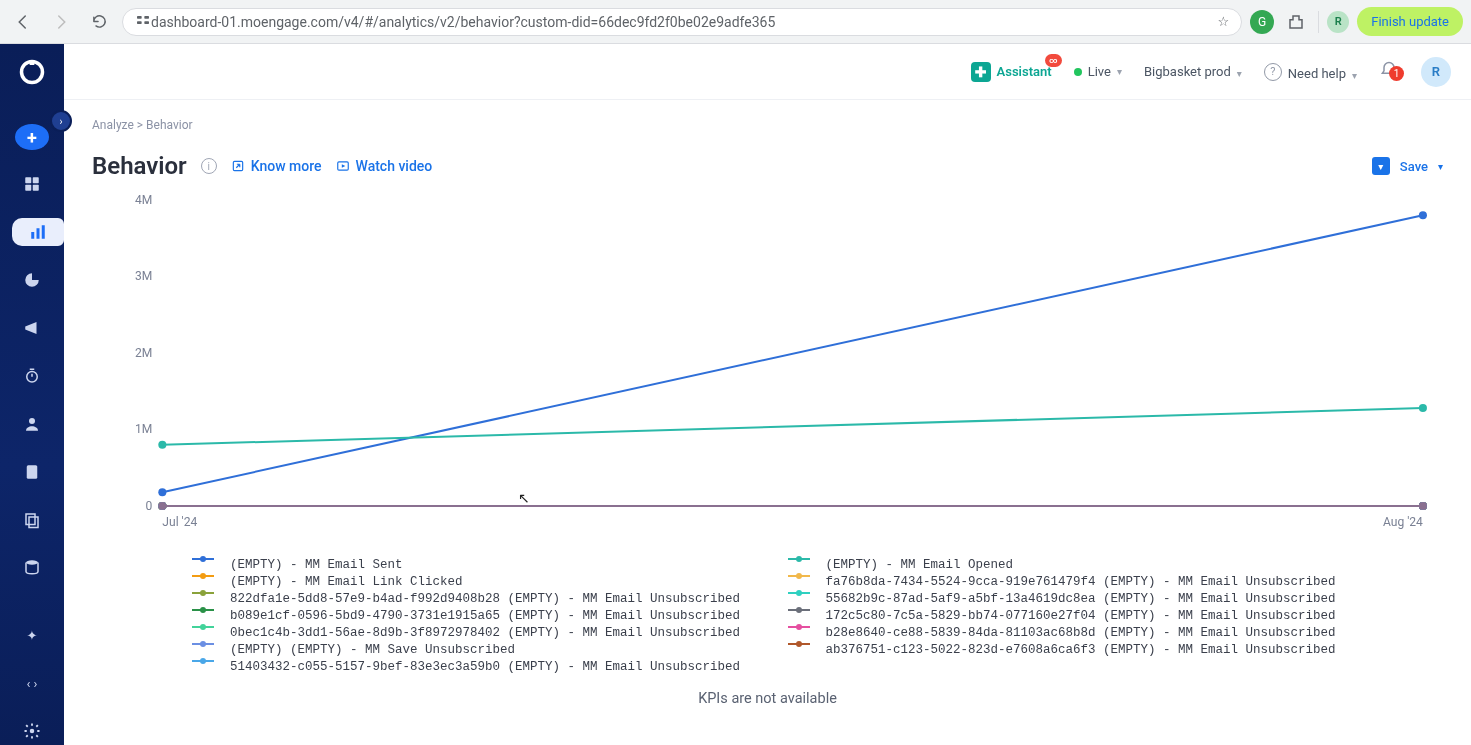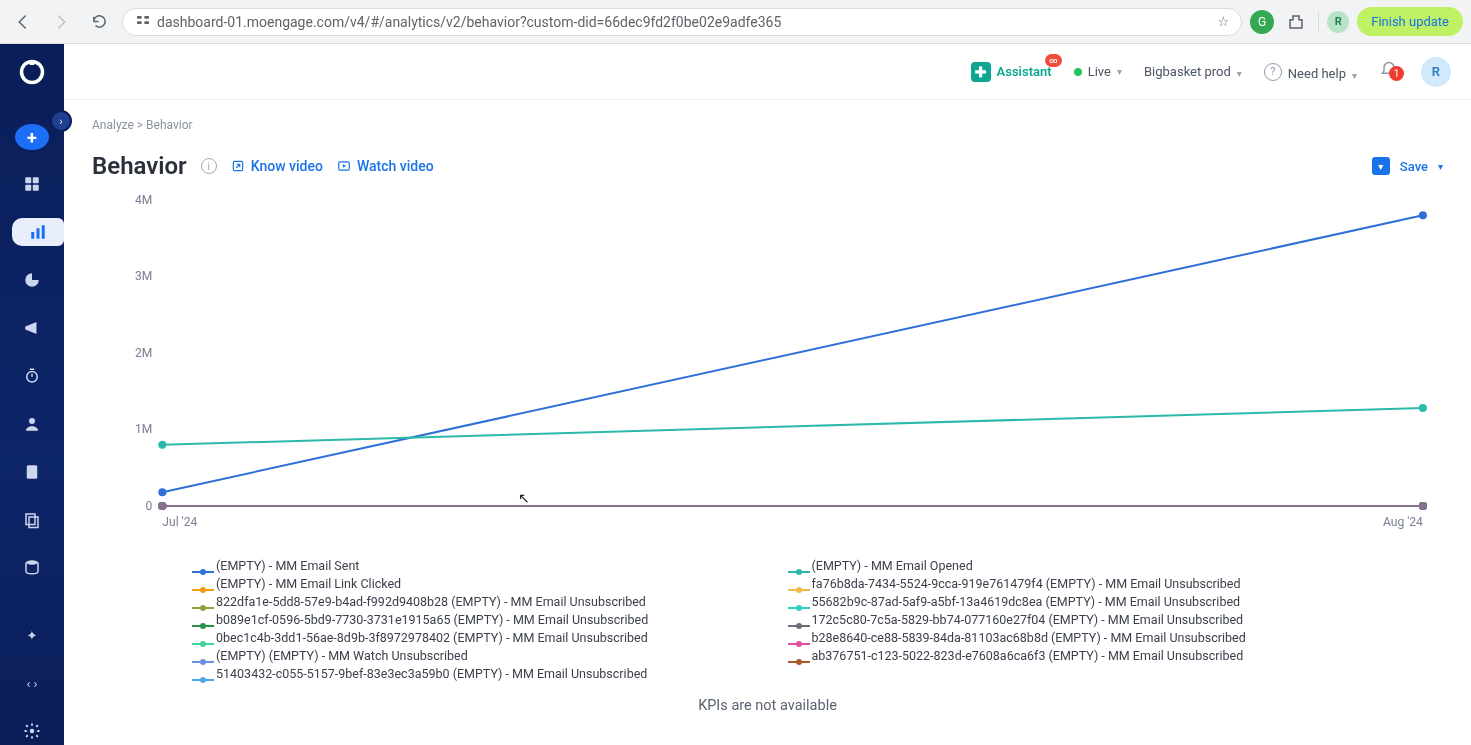--- a/index.html
+++ b/index.html
@@ -1,21 +1,21 @@
 <!DOCTYPE html>
 <html><head>
   <meta charset="utf-8">
   <style>
     * { box-sizing: border-box; margin: 0; padding: 0; }
     body { font-family: -apple-system, BlinkMacSystemFont, "Segoe UI", Roboto, Arial, sans-serif; font-size: 13px; color: #333; background: #fff; width: 1471px; height: 745px; overflow: hidden; }
     
     .browser-bar { height: 44px; background: #f1f3f4; border-bottom: 1px solid #dadce0; display: flex; align-items: center; padding: 0 8px; gap: 8px; }
     .nav-icon { width: 30px; height: 30px; display: flex; align-items: center; justify-content: center; color: #5f6368; border-radius: 50%; }
     .nav-icon.disabled { color: #bdbdbd; }
-    .url-bar { flex: 1; background: #fff; border-radius: 18px; height: 28px; display: flex; align-items: center; padding: 0 12px; gap: 6px; color: #5f6368; border: 1px solid #dadce0; }
+    .url-bar { flex: 1; background: #fff; border-radius: 18px; height: 28px; display: flex; align-items: center; padding: 0 12px; gap: 0; color: #5f6368; border: 1px solid #dadce0; }
     .site-ico { font-size: 14px; }
     .url-text { flex: 1; color: #5f6368; font-size: 14px; }
     .star { color: #5f6368; }
     .toolbar-icon { width: 28px; height: 28px; display: flex; align-items: center; justify-content: center; border-radius: 50%; color: #5f6368; }
     .avatar-g { width: 24px; height: 24px; border-radius: 50%; background: #34a853; color: #fff; display: flex; align-items: center; justify-content: center; font-size: 12px; }
     .avatar-r { width: 22px; height: 22px; border-radius: 50%; background: #b9e3c6; color: #1a7f4c; display: flex; align-items: center; justify-content: center; font-size: 11px; font-weight: 600; }
     .finish { background: #bef264; color: #1a73e8; padding: 7px 14px; border-radius: 16px; font-size: 13px; }
     
     .app { display: flex; height: calc(100% - 44px); }
     .sidebar { width: 64px; background: linear-gradient(180deg,#0a1e58 0%, #0d2569 60%, #0a1e58 100%); display: flex; flex-direction: column; align-items: center; padding-top: 14px; gap: 20px; position: relative; }
@@ -45,21 +45,21 @@
     .title { font-size:24px; font-weight:600; color:#2a2f3c; }
     .info-ico { width:16px; height:16px; border:1.5px solid #a0a6b5; border-radius:50%; display:flex; align-items:center; justify-content:center; font-size:10px; color:#a0a6b5; }
     .link-action { display:flex; align-items:center; gap:6px; color:#1a73e8; font-size:14px; font-weight:500; }
     .save { margin-left:auto; display:flex; align-items:center; gap:10px; color:#1a73e8; font-weight:500; }
     .save-ico { width:18px; height:18px; background:#1a73e8; color:#fff; border-radius:3px; display:flex; align-items:center; justify-content:center; font-size:10px; }
     
     .chart-wrap { flex:1; display:flex; flex-direction:column; }
     .chart { position:relative; height: 340px; margin-left: 30px; margin-right: 10px; }
     .chart-legend { display:flex; gap: 40px; margin-top: 28px; padding: 0 100px; font-size: 12.5px; color: #3a3f4b; }
     .legend-col { flex:1; display:flex; flex-direction:column; gap:3px; }
-    .legend-item { display:flex; align-items:flex-end; gap:2px; }
+    .legend-item { display:flex; align-items:flex-start; gap:16px;font-family:Liberation Mono, monospace; }
     .legend-line { width:22px; height:2px; position:relative; }
     .legend-line::after { content:''; position:absolute; top:-2px; left:8px; width:6px; height:6px; border-radius:50%; background:inherit; }
     .kpi-msg { text-align:center; color:#5a6272; margin-top:16px; font-size:14.5px; }
     svg text { font-size: 12px; fill:#7a8194; }
     .cursor-ptr { position:absolute; left:518px; top:490px; font-size:14px; color:#222; pointer-events:none; }
   </style>
 </head>
 <body>
 
 <div class="browser-bar">
@@ -214,21 +214,21 @@
         <span>Behavior</span>
       </div>
       <div class="titlebar">
         <span class="title">Behavior</span>
         <span class="info-ico">i</span>
         <span class="link-action">
           <svg width="14" height="14" viewBox="0 0 24 24">
               <rect x="4" y="4" width="16" height="16" rx="2" fill="none" stroke="#1a73e8" stroke-width="2"></rect>
               <path d="M9 15l6-6M15 9v5M15 9h-5" stroke="#1a73e8" stroke-width="2" fill="none"></path>
             </svg>
-          <span>Know video</span>
+          <span>Know more</span>
         </span>
         <span class="link-action">
           <svg width="14" height="14" viewBox="0 0 24 24">
               <rect x="3" y="5" width="18" height="14" rx="2" fill="none" stroke="#1a73e8" stroke-width="2"></rect>
               <path d="M10 9l6 3-6 3z" fill="#1a73e8"></path>
             </svg>
           <span>Watch video</span>
         </span>
         <span class="save">
           <span class="save-ico">▾</span>
@@ -301,29 +301,29 @@
               <div class="legend-item">
                 <span class="legend-line" style="background: rgb(243, 156, 18);"></span>
                 <span>(EMPTY) - MM Email Link Clicked</span>
               </div>
               <div class="legend-item">
                 <span class="legend-line" style="background: rgb(138, 162, 58);"></span>
                 <span>822dfa1e-5dd8-57e9-b4ad-f992d9408b28 (EMPTY) - MM Email Unsubscribed</span>
               </div>
               <div class="legend-item">
                 <span class="legend-line" style="background: rgb(42, 145, 72);"></span>
-                <span>b089e1cf-0596-5bd9-7730-3731e1915a65 (EMPTY) - MM Email Unsubscribed</span>
+                <span>b089e1cf-0596-5bd9-4790-3731e1915a65 (EMPTY) - MM Email Unsubscribed</span>
               </div>
               <div class="legend-item">
                 <span class="legend-line" style="background: rgb(66, 211, 154);"></span>
                 <span>0bec1c4b-3dd1-56ae-8d9b-3f8972978402 (EMPTY) - MM Email Unsubscribed</span>
               </div>
               <div class="legend-item">
                 <span class="legend-line" style="background: rgb(107, 143, 227);"></span>
-                <span>(EMPTY) (EMPTY) - MM Watch Unsubscribed</span>
+                <span>(EMPTY) (EMPTY) - MM Save Unsubscribed</span>
               </div>
               <div class="legend-item">
                 <span class="legend-line" style="background: rgb(74, 167, 232);"></span>
                 <span>51403432-c055-5157-9bef-83e3ec3a59b0 (EMPTY) - MM Email Unsubscribed</span>
               </div>
             </div>
           <div class="legend-col" id="legend-right">
               <div class="legend-item">
                 <span class="legend-line" style="background: rgb(43, 185, 169);"></span>
                 <span>(EMPTY) - MM Email Opened</span>

